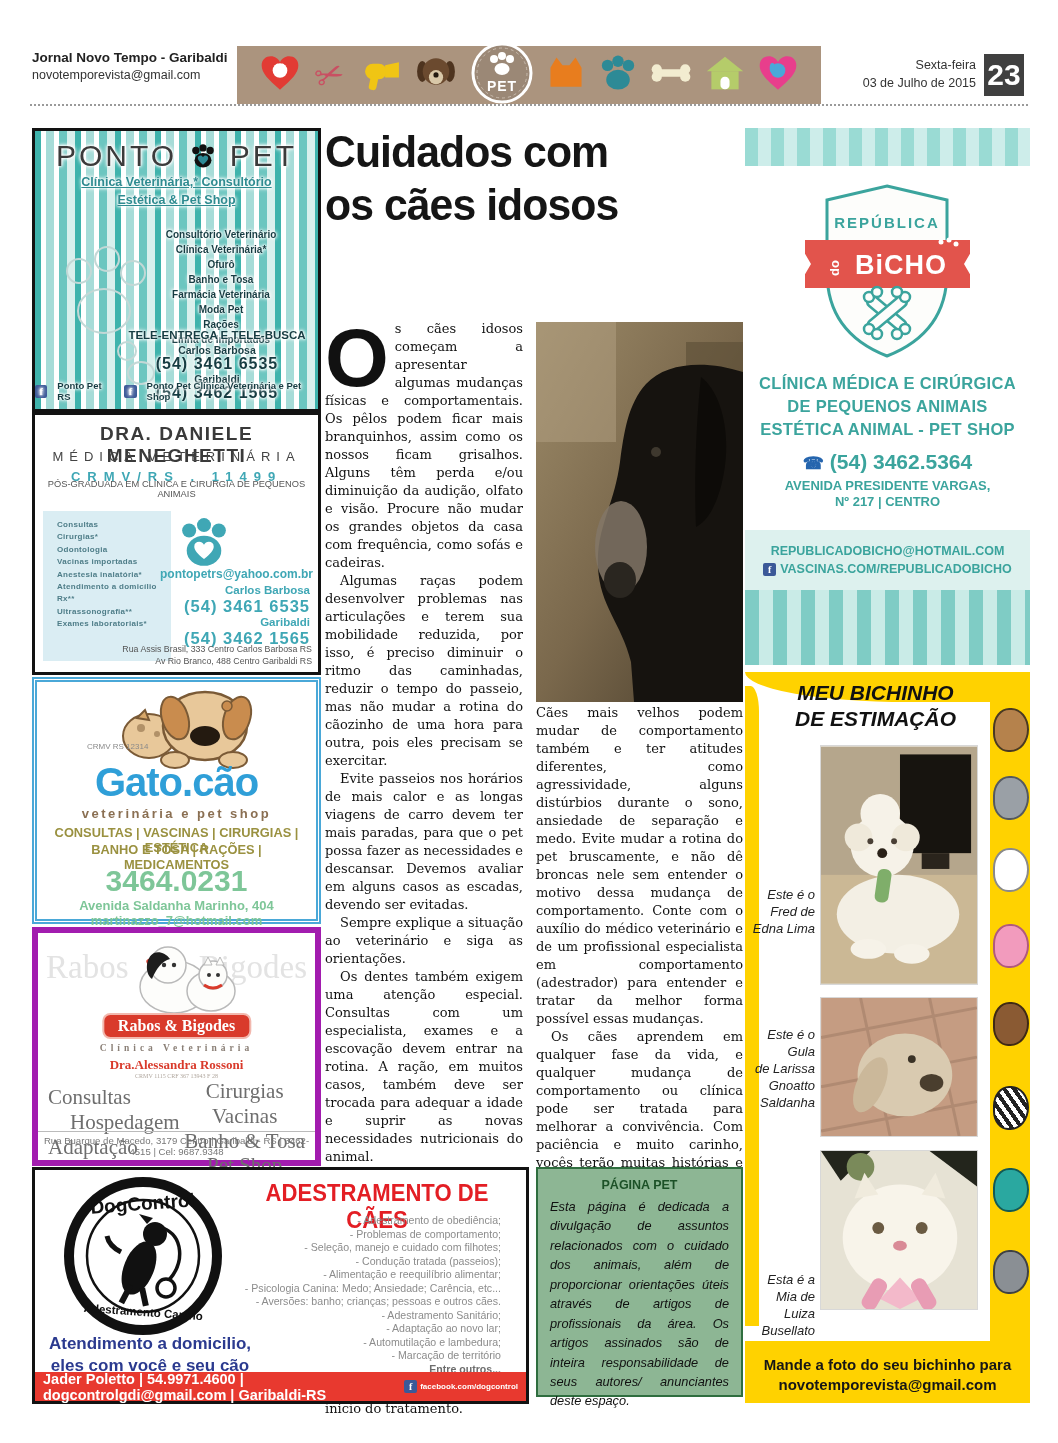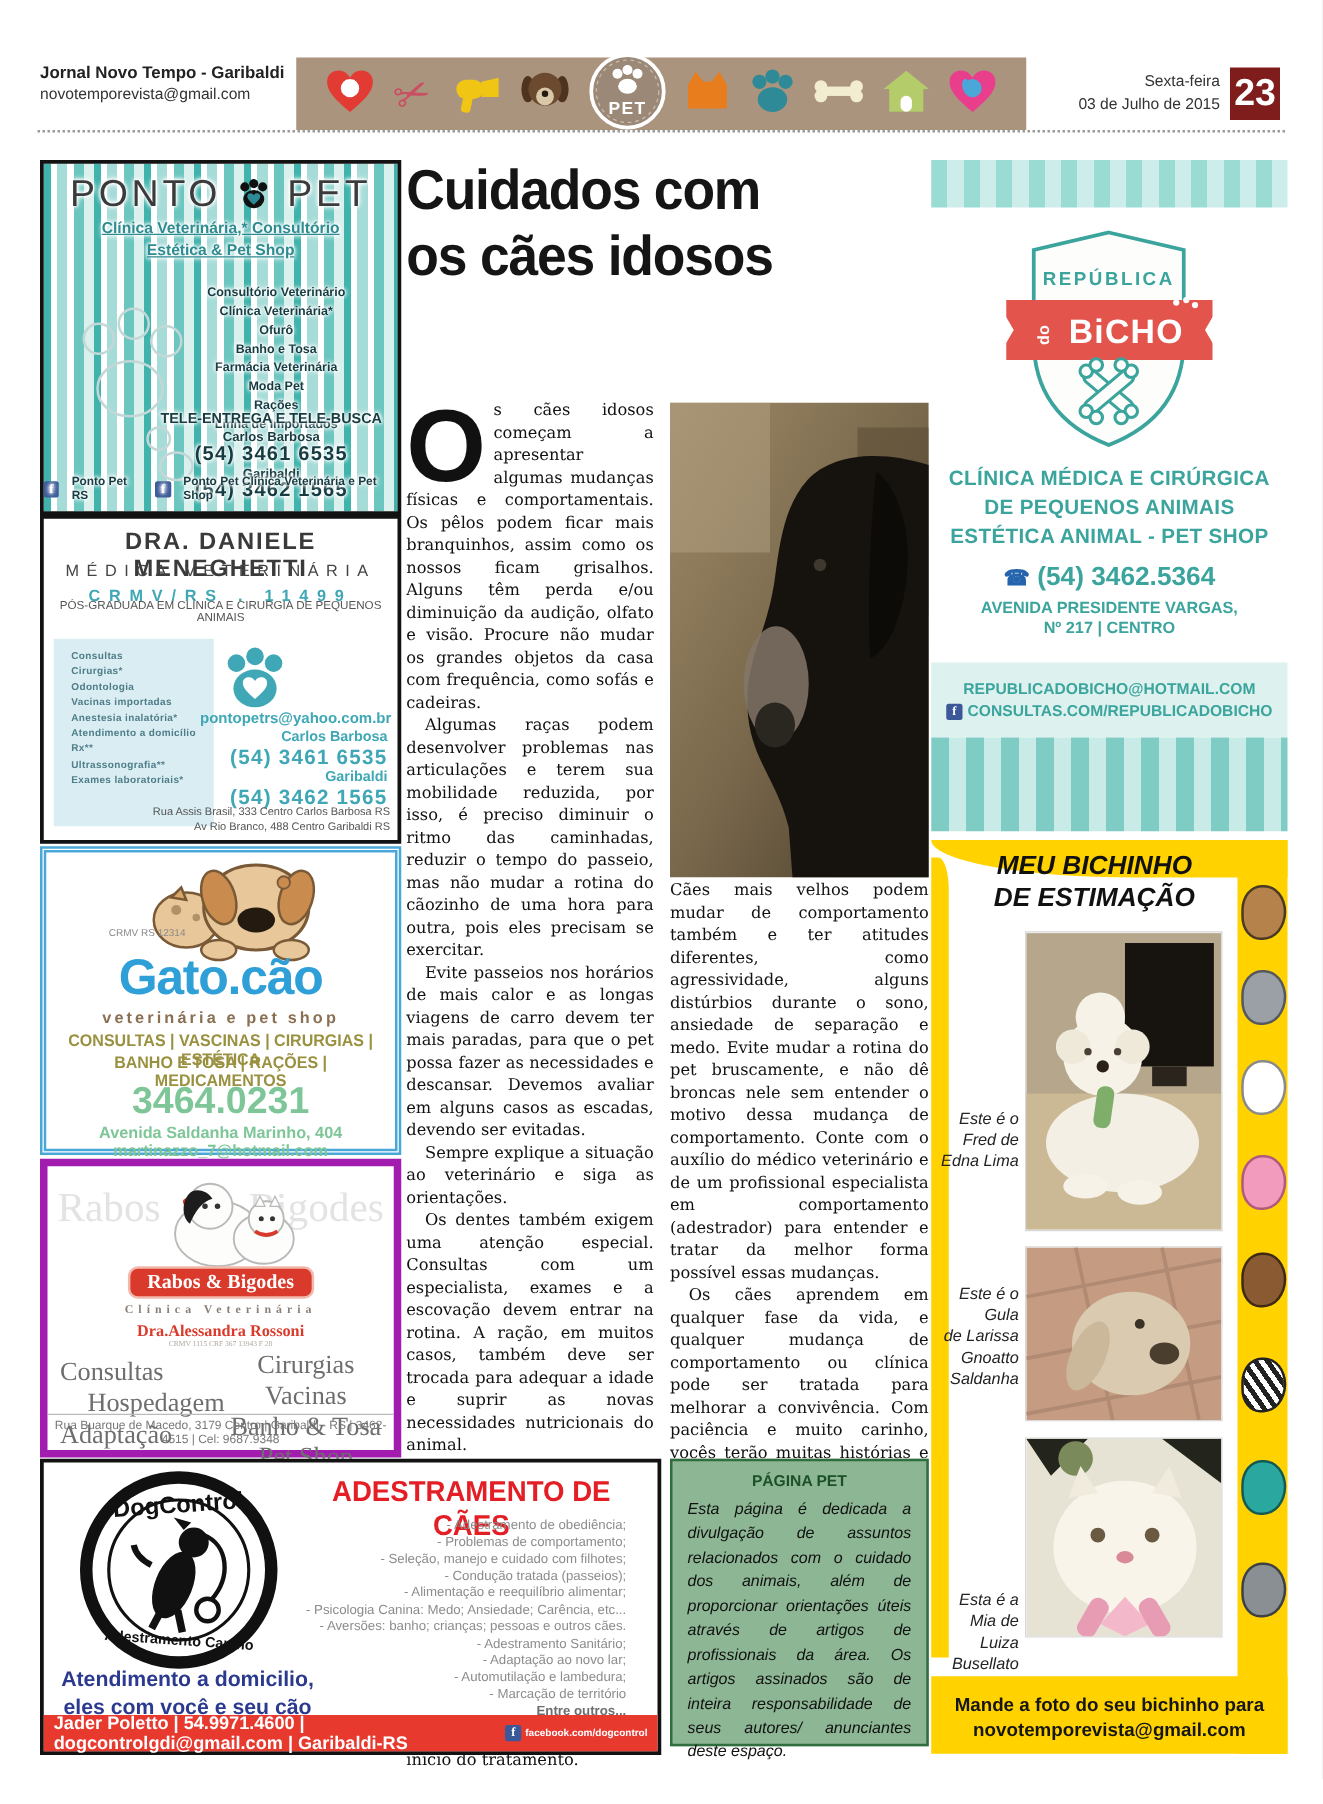--- a/index.html
+++ b/index.html
@@ -11,21 +11,21 @@
   
   .jname{left:32px;top:50px;font-size:13.5px;font-weight:bold;color:#222;}
   .jemail{left:32px;top:68px;font-size:12.5px;color:#333;}
   .ribbon{left:237px;top:46px;width:584px;height:58px;background:#ab947e;display:flex;
           align-items:center;justify-content:space-evenly;padding:0 10px;}
   .ribbon:before,.ribbon:after{content:"";position:absolute;top:8px;width:26px;height:58px;background:#8a7663;z-index:-1;}
   .ribbon:before{left:-16px;transform:skewY(14deg);}
   .ribbon:after{right:-16px;transform:skewY(-14deg);}
   .badgewrap{position:relative;width:64px;height:64px;margin-top:-4px;}
   .hdate{left:828px;top:56px;width:148px;text-align:right;font-size:12.5px;color:#333;line-height:1.45;}
-  .pageno{left:984px;top:54px;width:40px;height:42px;background:#7f1d1d;color:#fff;
+  .pageno{left:984px;top:54px;width:40px;height:42px;background:#404040;color:#fff;
           font-size:30px;font-weight:bold;text-align:center;line-height:42px;}
   .dotline{left:30px;top:104px;width:998px;border-bottom:2px dotted #9a9a9a;height:0;}
 
   
   .blackbox{border:3px solid #121212;background:#fff;}
   .ad-ponto{left:32px;top:128px;width:289px;height:284px;
     background:repeating-linear-gradient(90deg,#3fb3ac 0 6px,#ffffff 6px 11px,#a6dcd8 11px 19px,#ffffff 19px 24px,#6cc6c0 24px 32px,#d9f0ed 32px 40px);}
   .pp-shadow{text-shadow:0 0 2px #fff,0 0 3px #fff,0 0 4px #fff,0 0 5px #fff;}
   .pp-brand{left:0;top:8px;width:100%;text-align:center;font-size:30px;letter-spacing:3px;color:#3b3b3b;font-weight:500;}
   .pp-sub{width:100%;text-align:center;color:#2e8b90;font-size:12.5px;font-weight:bold;text-decoration:underline;}
@@ -467,21 +467,21 @@
     <div class="abs rp-line" style="top:246px">CLÍNICA MÉDICA E CIRÚRGICA</div>
     <div class="abs rp-line" style="top:269px">DE PEQUENOS ANIMAIS</div>
     <div class="abs rp-line" style="top:292px">ESTÉTICA ANIMAL - PET SHOP</div>
     <div class="abs rp-phone"><span class="tel">☎</span> <span>(54) 3462.5364</span></div>
     <div class="abs rp-addr" style="top:350px">AVENIDA PRESIDENTE VARGAS,</div>
     <div class="abs rp-addr" style="top:366px">Nº 217 | CENTRO</div>
     <div class="abs rp-band">
       <div class="rp-mail">REPUBLICADOBICHO@HOTMAIL.COM</div>
       <div class="rp-fb">
         <span class="fb">f</span>
-        <span>CONSULTAS.COM/REPUBLICADOBICHO</span>
+        <span>VASCINAS.COM/REPUBLICADOBICHO</span>
       </div>
     </div>
     <div class="abs rp-stripebot"></div>
   </div>
 
   <div class="abs sec-meu">
     <div class="abs mb-ytop"></div>
     <div class="abs mb-yleft"></div>
     <div class="abs mb-ystrip"></div>
     <div class="abs mb-title">

